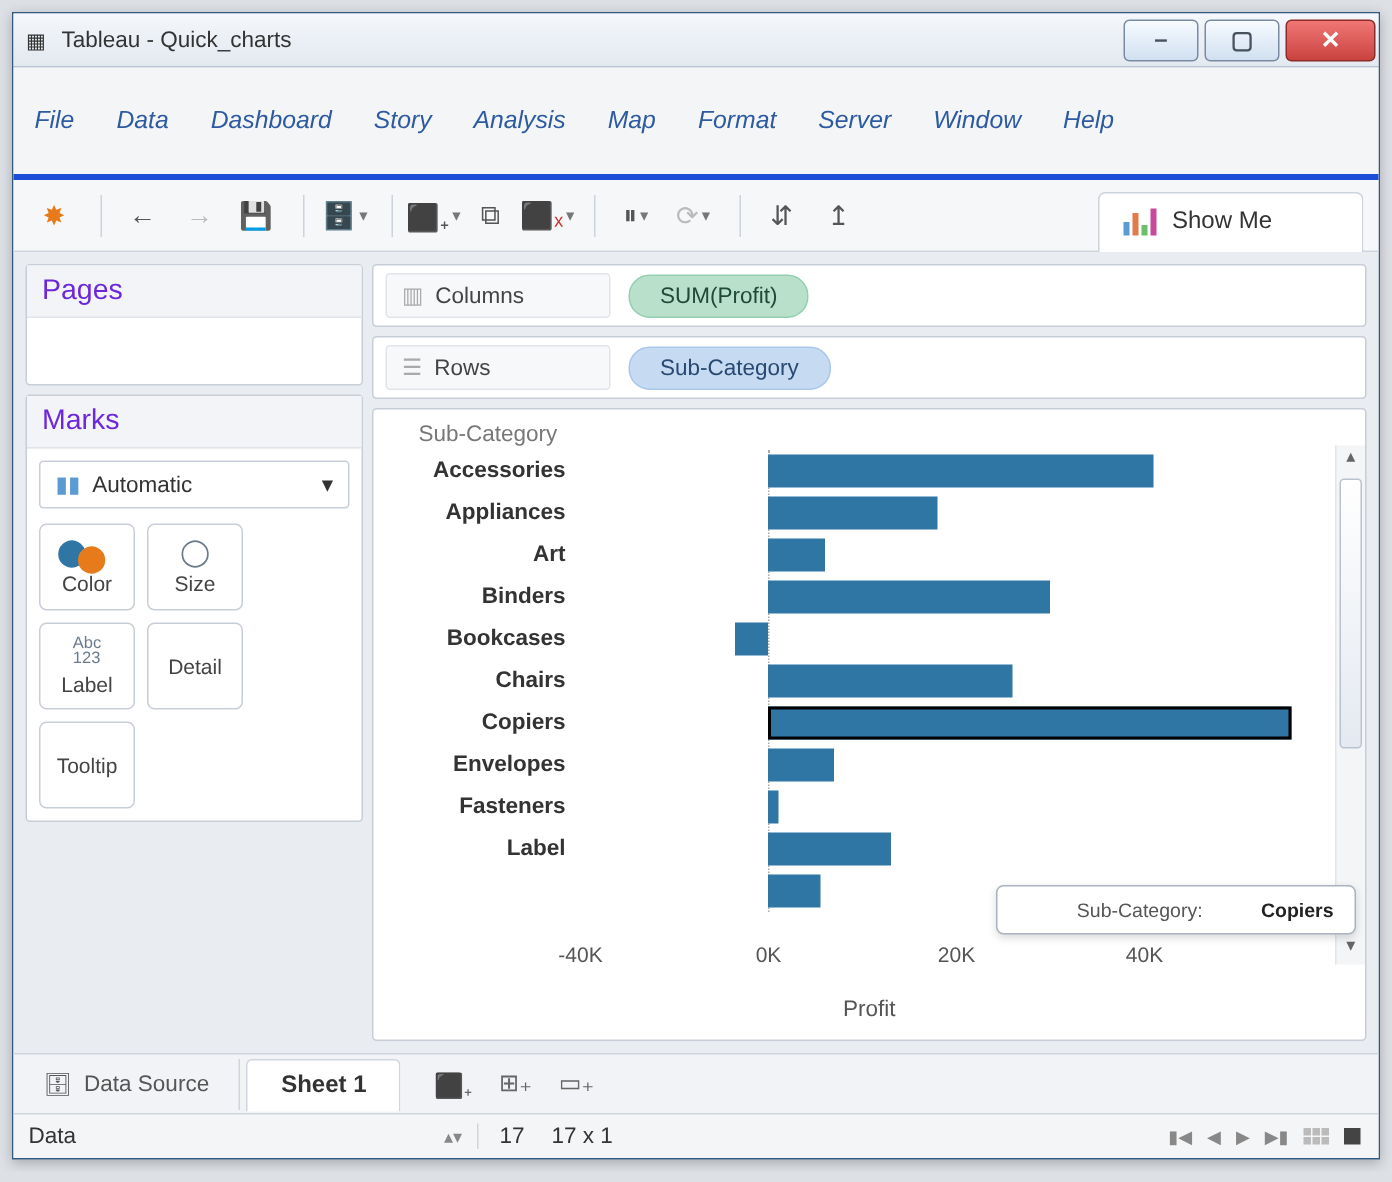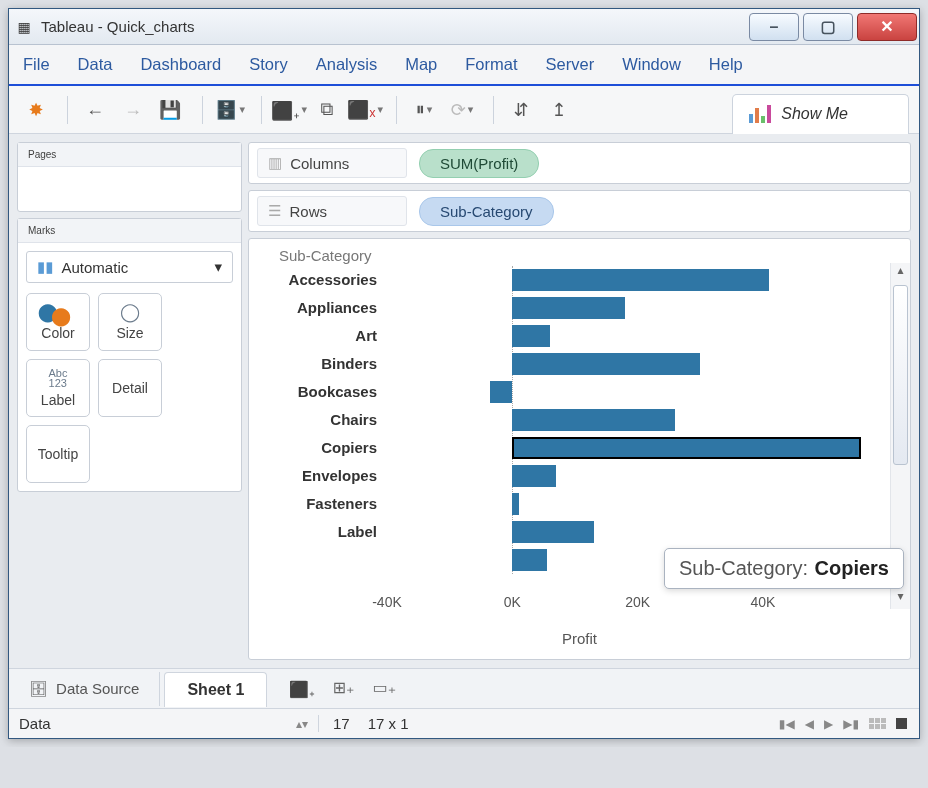--- a/index.html
+++ b/index.html
@@ -46,25 +46,26 @@
       background: linear-gradient(#f7fbff,#d1e0f0);
       cursor: pointer;
     }
     .win-btn.close { width: 60px; background: linear-gradient(#f07774,#c94340); color:#fff; border-color:#8e2b29; }
     .win-btn .gl { font-size: 16px; font-weight: bold; color: #47535e; }
     .win-btn.close .gl { color:#fff; }
     
     .menubar {
       display: flex;
       gap: 0;
-      padding: 4px 0;
+      padding: 20px 0;
       background: #f4f5f7;
-      border-bottom: 2px solid #1d4ed8;
+      border-bottom: 4px solid #1d4ed8;
       color: #2d5aa0;
       font-size: 16.5px;
+      font-style: italic;
     }
     .menubar .item { padding: 6px 14px; cursor: pointer; }
     
     .toolbar {
       display: flex;
       align-items: center;
       padding: 4px 10px;
       background: #f6f7f8;
       border-bottom: 1px solid #cfd5de;
       height: 48px;
@@ -82,21 +83,20 @@
       border: 1px solid #ccd3dd;
       border-bottom: none;
       border-radius: 5px 5px 0 0;
       padding: 6px 60px 6px 16px;
       background: #fff;
       display:flex;align-items:center;
       font-size:16px;color:#333;
       cursor:pointer;
       height: 40px;
       margin-top: 8px;
-      font-style: italic;
     }
     .showme .mini-bars{display:flex;align-items:flex-end;gap:2px;margin-right:10px;}
     .showme .mini-bars span{width:4px;display:block;}
     .mb1{height:9px;background:#5a9bd5;}
     .mb2{height:15px;background:#e17c4a;}
     .mb3{height:7px;background:#69bf6a;}
     .mb4{height:18px;background:#c94a9c;}
     
     .workspace {
       display: flex;
@@ -107,21 +107,21 @@
     .side-col { width: 225px; display:flex; flex-direction:column; gap:6px; }
     .card {
       background:#fff;
       border:1px solid #c8ced7;
       border-radius:3px;
     }
     .card-header {
       background:#f2f4f7;
       border-bottom:1px solid #dfe3ea;
       padding:6px 10px;
-      font-size:10px;color:#404040;
+      font-size:19px;color:#6d28d9;
     }
     .card-body { min-height: 44px; }
     .pages-card .card-body{height:44px;}
     .filters-card .card-body{height:68px;}
     .marks-card .card-body{padding:8px;}
     .marks-select {
       width:100%;
       border:1px solid #c8ced7;
       border-radius:3px;
       padding:6px 10px;
@@ -179,23 +179,24 @@
       border-left:1px solid #e2e5ea;
       background:#f4f5f7;
     }
     .scroll-up,.scroll-down{height:20px;text-align:center;font-size:12px;color:#666;cursor:pointer;}
     .scroll-thumb{position:absolute;left:2px;right:2px;top:22px;height:180px;border:1px solid #b9c3d0;border-radius:3px;background:linear-gradient(#fff,#e4e9f1);}
     .scroll-down{position:absolute;bottom:0;left:0;right:0;}
     
     .tooltip-box{
       position:absolute;right:6px;bottom:70px;
       border:1px solid #aab3c0;border-radius:5px;background:#fff;
-      padding:8px 14px;font-size:20px;color:#555;
+      padding:8px 14px;font-size:13px;color:#555;
       box-shadow:0 2px 6px rgba(0,0,0,.15);
       min-width:240px;
+      text-align:center;
     }
     .tooltip-box .tval{font-weight:bold;color:#222;float:right;}
     .tooltip-box .tline{overflow:hidden;}
     
     .tabstrip{
       display:flex;align-items:center;background:#f1f3f6;border-top:1px solid #cfd5de;
       height:40px;
     }
     .dsrc{
       padding:8px 20px;border-right:1px solid #cfd5de;

